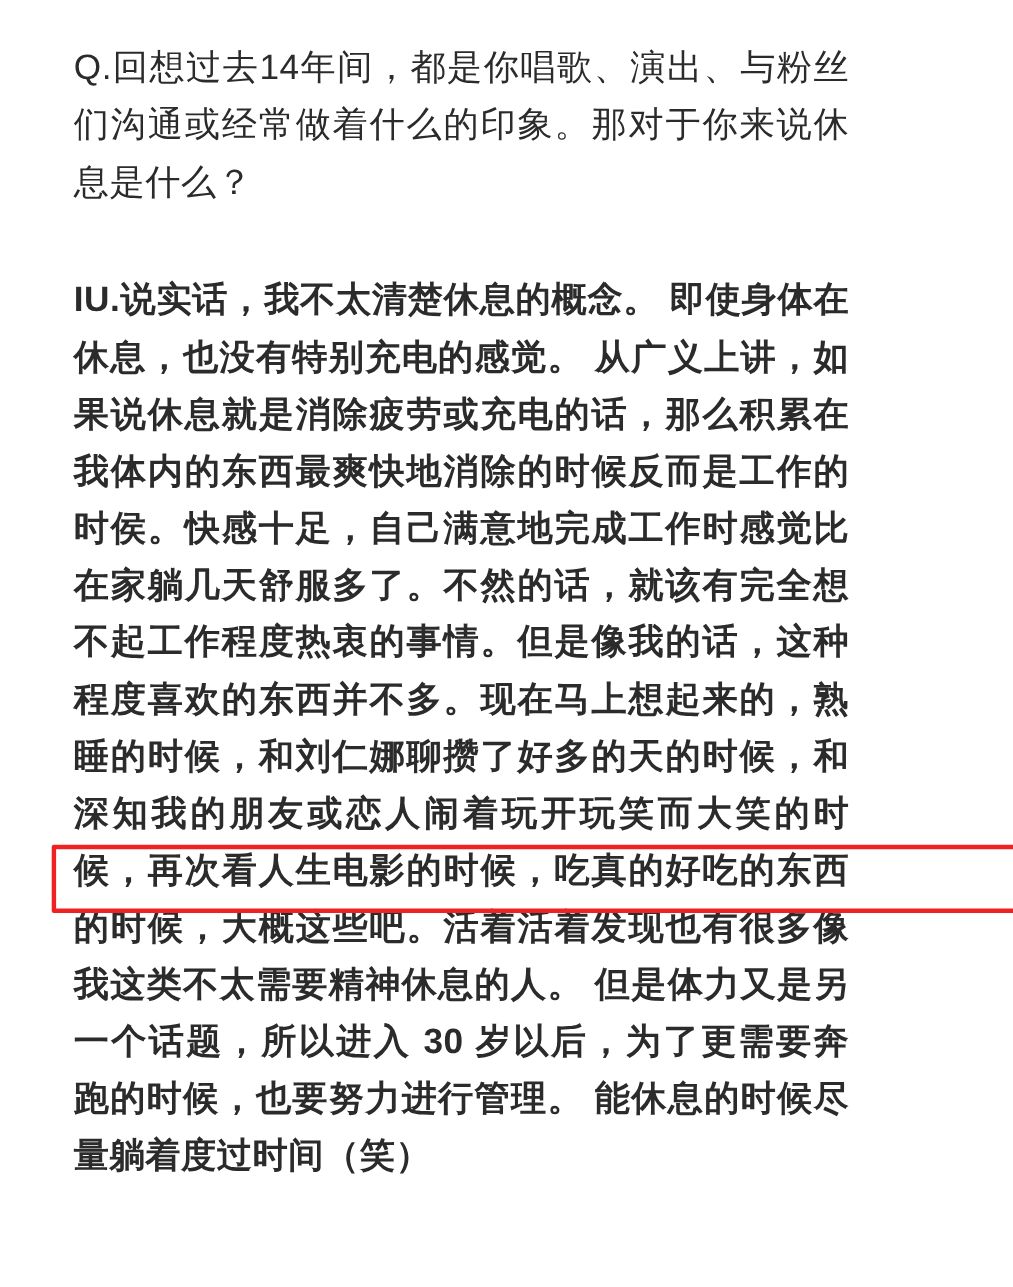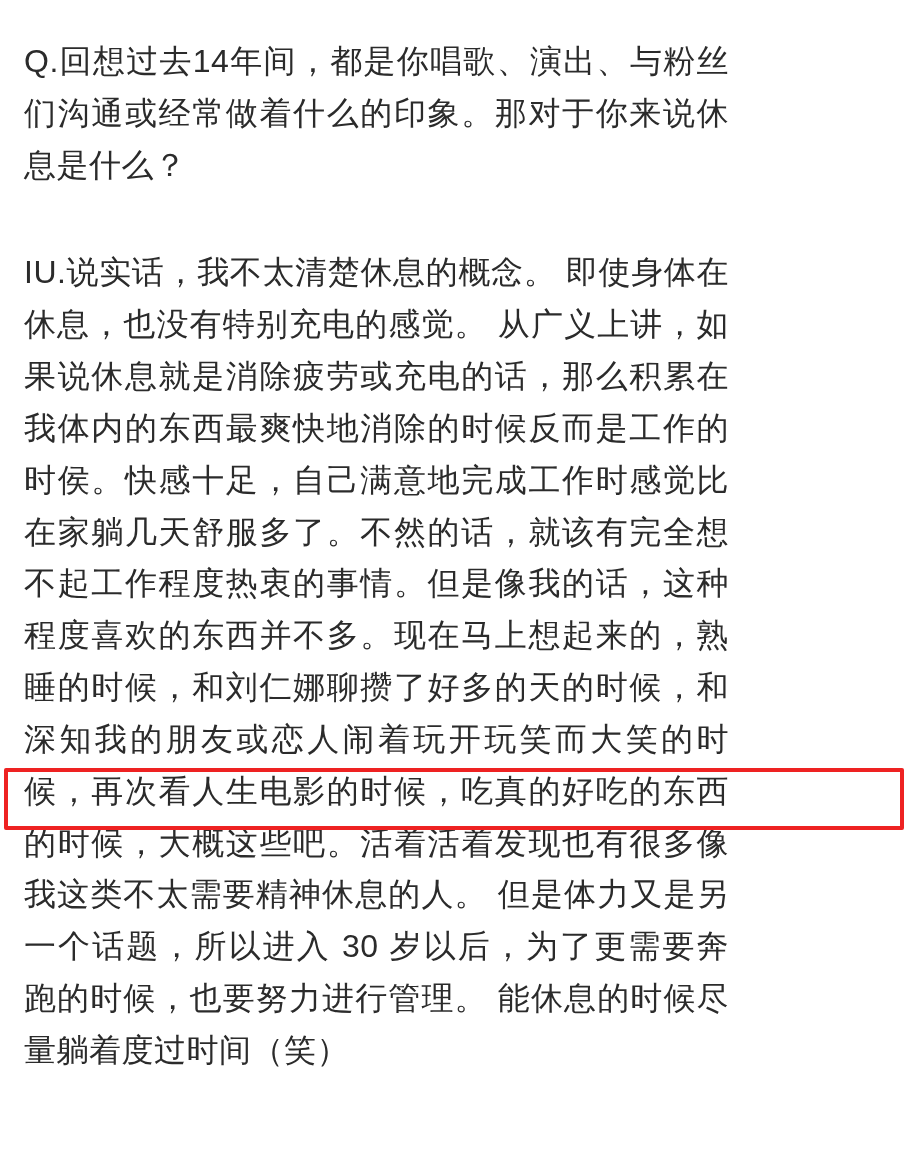--- a/index.html
+++ b/index.html
@@ -14,39 +14,41 @@
     color: #222222;
     -webkit-font-smoothing: antialiased;
   }
   .page {
     position: relative;
     width: 753px;
     min-height: 1170px;
     box-sizing: border-box;
     padding: 36px 24px 10px 24px;
     background: #ffffff;
+    margin-left: 43px;
   }
   .qa-block {
     font-size: 32px;
     line-height: 1.62;
     letter-spacing: 0.5px;
     color: #2b2b2b;
     text-align: justify;
     text-justify: inter-ideograph;
     word-break: break-all;
   }
   .question {
     margin: 0 0 0 0;
   }
   .gap {
     height: 56px;
   }
   .answer {
     margin: 0;
     position: relative;
+    font-weight: bold;
   }
   
   .annotation-box {
     position: absolute;
     left: 4px;
     top: 768px;
     width: 900px;
     height: 62px;
     border: 4px solid #ee2222;
     border-radius: 2px;

